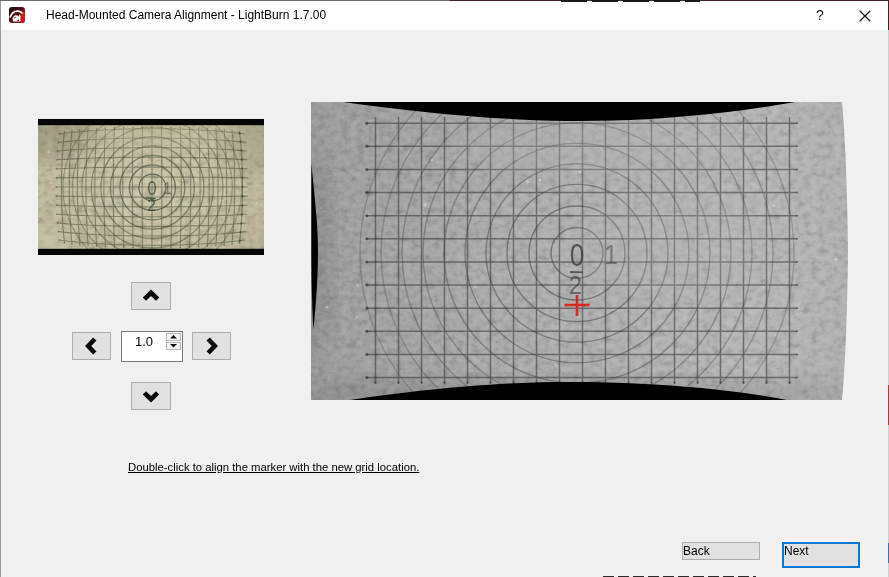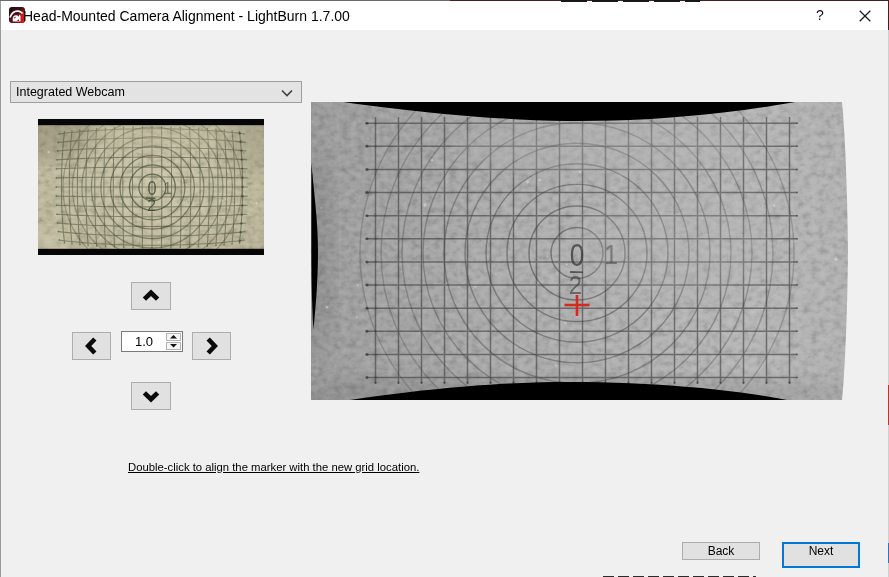--- a/index.html
+++ b/index.html
@@ -1,30 +1,30 @@
 <!DOCTYPE html>
 <html><head><meta charset="utf-8">
 <style>
 html,body{margin:0;padding:0;}
 body{width:889px;height:577px;overflow:hidden;font-family:"Liberation Sans",sans-serif;}
 .win{position:absolute;left:0;top:0;width:889px;height:577px;background:#f0f0f0;
  box-sizing:border-box;}
 .titlebar{position:absolute;left:0;top:1px;width:100%;height:29px;background:#ffffff;}
-.title{position:absolute;left:23px;top:7px;font-size:14px;color:#000;}
+.title{position:absolute;left:46px;top:7px;font-size:12px;color:#000;}
 .tbtn{position:absolute;top:0;width:40px;height:29px;text-align:center;line-height:29px;
  font-size:13px;color:#111;}
 .combo{position:absolute;left:10px;top:81px;width:292px;height:22px;background:#e3e3e3;
  border:1px solid #9d9d9d;box-sizing:border-box;font-size:12.5px;color:#000;
  line-height:20px;padding-left:5px;}
 .btn{position:absolute;background:#e1e1e1;border:1px solid #adadad;box-sizing:border-box;}
 .btn svg{display:block;margin:0 auto;}
 .pbtn{position:absolute;background:#e1e1e1;border:1px solid #adadad;box-sizing:border-box;
- font-size:12px;color:#000;text-align:center;}
+ font-size:12px;color:#000;}
 .hint{position:absolute;left:128px;top:461px;font-size:11.3px;color:#000;letter-spacing:0px;text-decoration:underline;}
-.spin{position:absolute;left:121px;top:331px;width:62px;height:21px;background:#fff;
+.spin{position:absolute;left:121px;top:331px;width:62px;height:31px;background:#fff;
  border:1px solid #7a7a7a;box-sizing:border-box;}
 .spin .val{position:absolute;left:0;top:0;width:44px;height:19px;text-align:center;
  font-size:13px;line-height:19px;color:#000;}
 .sb{position:absolute;right:1px;width:15px;height:8px;background:#f4f4f4;
  border:1px solid #b5b5b5;box-sizing:border-box;line-height:0;}
 .sb svg{display:block;}
 </style></head>
 <body>
 <div class="win">
  <div class="titlebar">
@@ -48,25 +48,20 @@
     <path d="M1,10.5 Q3.5,3.4 9.5,4.2 Q12.2,4.8 13.5,6.5" fill="none" stroke="#fff" stroke-width="1.7"></path>
     <path d="M3.8,13.3 C3.2,10.6 4.4,8.6 6.6,8.3 C8.8,8.0 10.2,9.3 10.2,11.1 C10.2,12.6 9.0,13.8 7.2,14 L10.0,14 L10.0,7.4 L11.5,8.7 L11.5,14.4 L3.8,14.4 Z" fill="#fff"></path>
     <path d="M4.3,10.9 L7.0,9.4 L6.0,11.6 Z" fill="#4d0d12"></path>
    </g>
   </svg>
   <div class="title">Head-Mounted Camera Alignment - LightBurn 1.7.00</div>
   <div class="tbtn" style="left:800px;font-size:14px">?</div>
   <svg width="12" height="12" style="position:absolute;left:859px;top:9px" viewBox="0 0 12 12">
         <path d="M0.7,0.7 L11.3,11.3 M11.3,0.7 L0.7,11.3" stroke="#1a1a1a" stroke-width="1.25"></path>
       </svg>
- </div>
- <div class="combo">Integrated Webcam
-   <svg width="12" height="8" style="position:absolute;right:8px;top:7px" viewBox="0 0 12 8">
-     <path d="M1,1.5 L6,6.5 L11,1.5" fill="none" stroke="#404040" stroke-width="1.6"></path>
-   </svg>
  </div>
 
  <svg width="226" height="136" style="position:absolute;left:38px;top:119px" viewBox="0 0 226 136">
   <defs>
    <radialGradient id="sg" cx="0.5" cy="0.47" r="0.8">
      <stop offset="0" stop-color="#cac5a9"></stop>
           <stop offset="0.5" stop-color="#c0bb9f"></stop>
      <stop offset="1" stop-color="#afaa8f"></stop>
    </radialGradient>
    <filter id="stex" x="0" y="0" width="100%" height="100%" color-interpolation-filters="sRGB">

